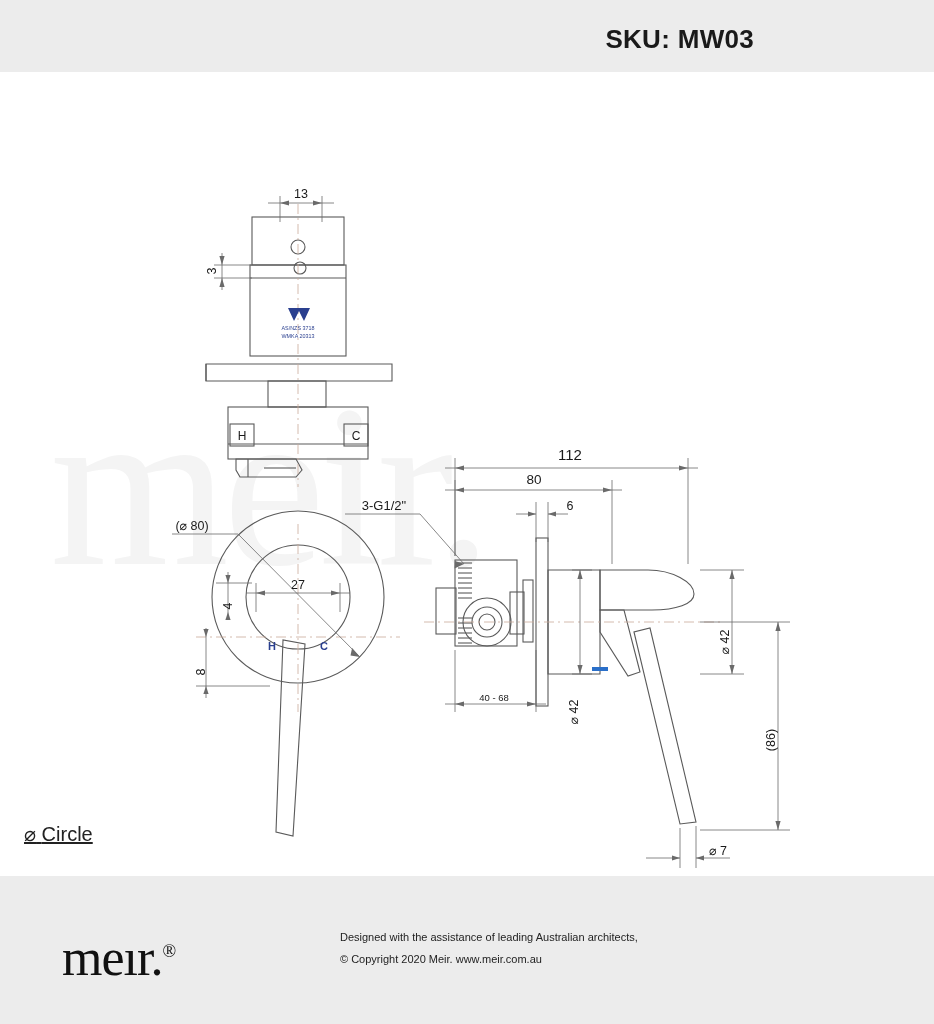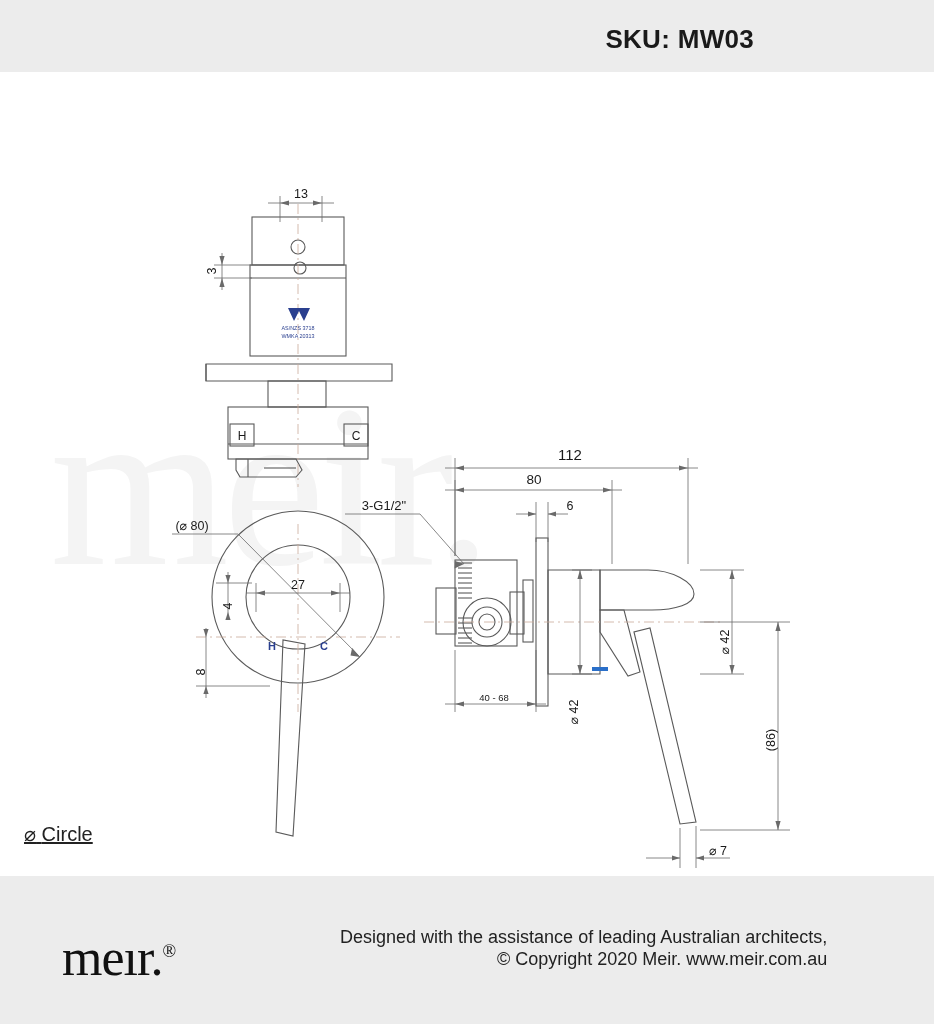--- a/index.html
+++ b/index.html
@@ -85,24 +85,23 @@
     margin-top: 10px;
   }
   .footer-logo .reg {
     font-size: 18px;
     vertical-align: super;
     letter-spacing: 0;
   }
   .footer-text {
     position: absolute;
     left: 340px; top: 50px;
-    font-size: 18px;
+    font-size: 11px;
     color: #222;
     line-height: 22px;
-    text-align: right;
   }
   .footer-text div { white-space: nowrap; }
   text { font-family: "Liberation Sans", sans-serif; }
 </style>
 </head>
 <body>
 
 <div class="page">
 
   <div class="header">

